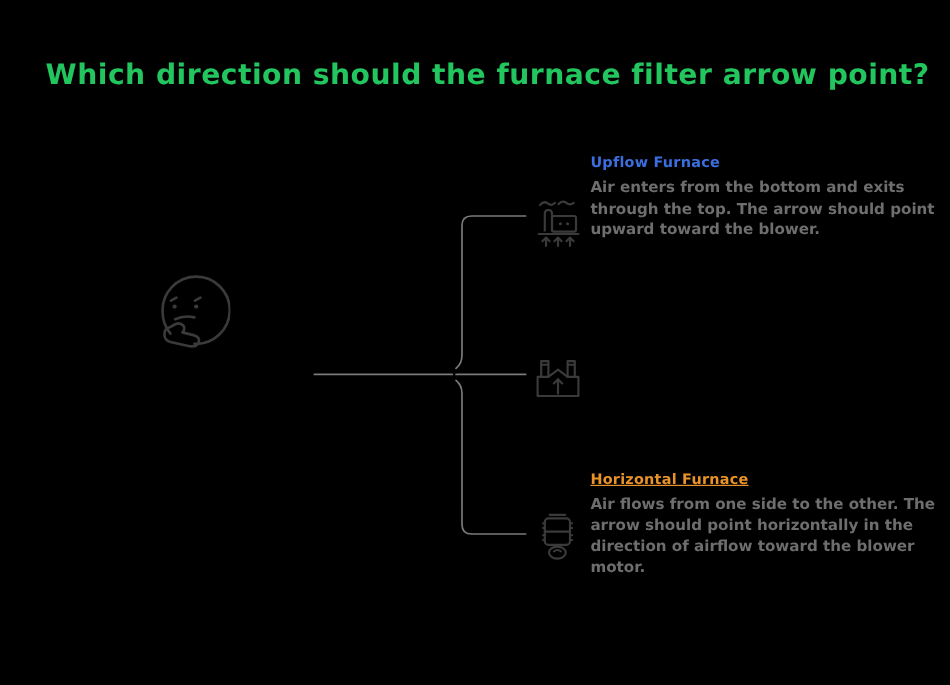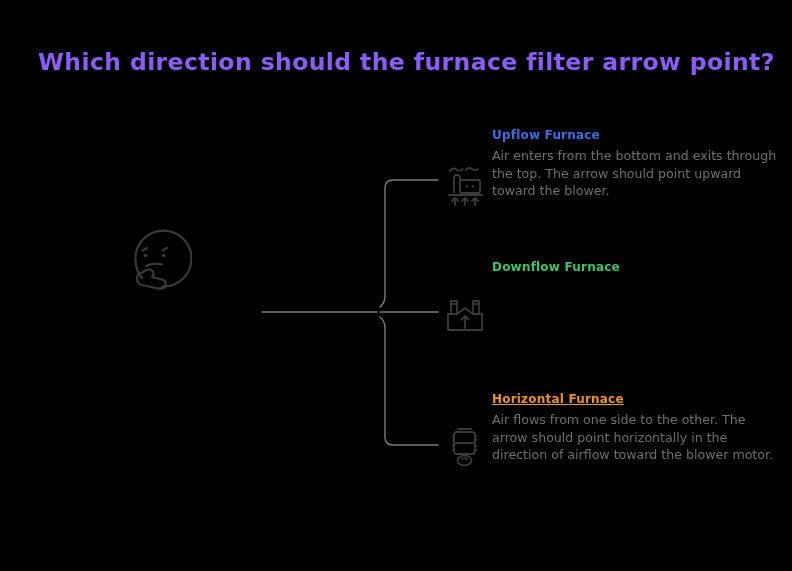--- a/index.html
+++ b/index.html
@@ -28,21 +28,21 @@
   
   #title {
     position: absolute;
     left: 38px;
     top: 48px;
     width: 730px;
     font-family: "DejaVu Sans", sans-serif;
     font-size: 23.5px;
     font-weight: bold;
     letter-spacing: 0.4px;
-    color: #8b5cf6;
+    color: #22c55e;
     white-space: nowrap;
   }
 
   
   #center-node {
     position: absolute;
     left: 118px;
     top: 222px;
     width: 74px;
     height: 74px;
@@ -79,21 +79,21 @@
     font-family: "DejaVu Sans", sans-serif;
     font-size: 12px;
     font-weight: bold;
     letter-spacing: 0.2px;
     margin: 0 0 5px 0;
     white-space: nowrap;
   }
   .branch-desc {
     font-family: "DejaVu Sans", sans-serif;
     font-size: 12.6px;
-    font-weight: normal;
+    font-weight: bold;
     line-height: 17.6px;
     color: #6e6e6e;
     margin: 0;
   }
 
   #branch-0 { top: 128px; }
   #branch-0 .branch-icon { top: 34px; }
   #branch-0 .branch-title { color: #3b6fe0; }
 
   #branch-1 { top: 260px; }
@@ -175,21 +175,20 @@
 
         <path d="M31 22 V9 h6 V22" stroke="#3a3a3a" stroke-width="1.8" stroke-linejoin="round"></path>
         <path d="M31 12 h6" stroke="#3a3a3a" stroke-width="1.6"></path>
 
         <path d="M6 38 V22 h9 l8 -6 l8 6 h9 V38 Z" stroke="#3a3a3a" stroke-width="1.8" stroke-linejoin="round"></path>
 
         <path d="M23 36 V24 M23 24 l-3.5 3.5 M23 24 l3.5 3.5" stroke="#3a3a3a" stroke-width="1.8" stroke-linecap="round" stroke-linejoin="round"></path>
       </svg>
     </div>
     <div class="branch-body">
-      <div class="branch-title">Downflow Furnace</div>
     </div>
   </div>
 
   <div class="branch" id="branch-2">
     <div class="branch-icon">
       <svg width="46" height="46" viewBox="0 0 46 46" fill="none">
 
         <path d="M16 7 h13" stroke="#3a3a3a" stroke-width="1.8" stroke-linecap="round"></path>
 
         <rect x="12" y="10" width="21" height="22" rx="3" stroke="#3a3a3a" stroke-width="1.8"></rect>

